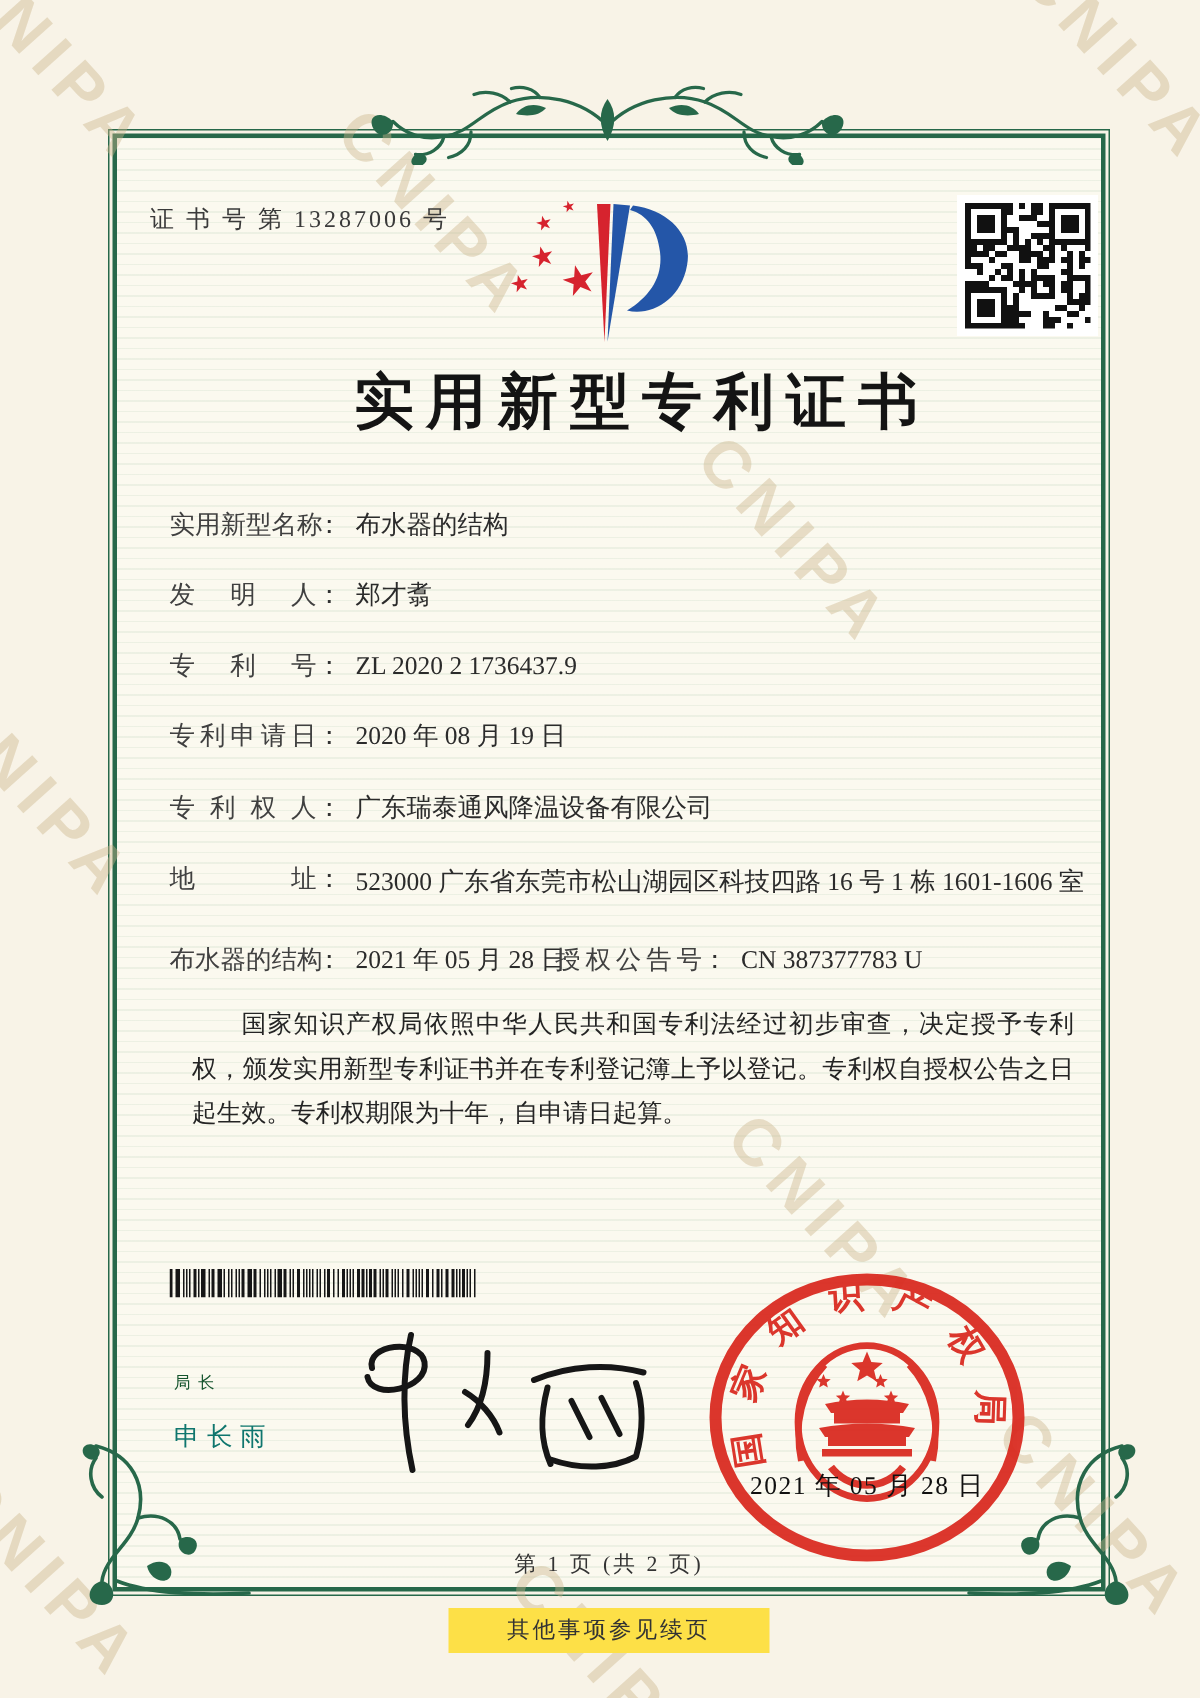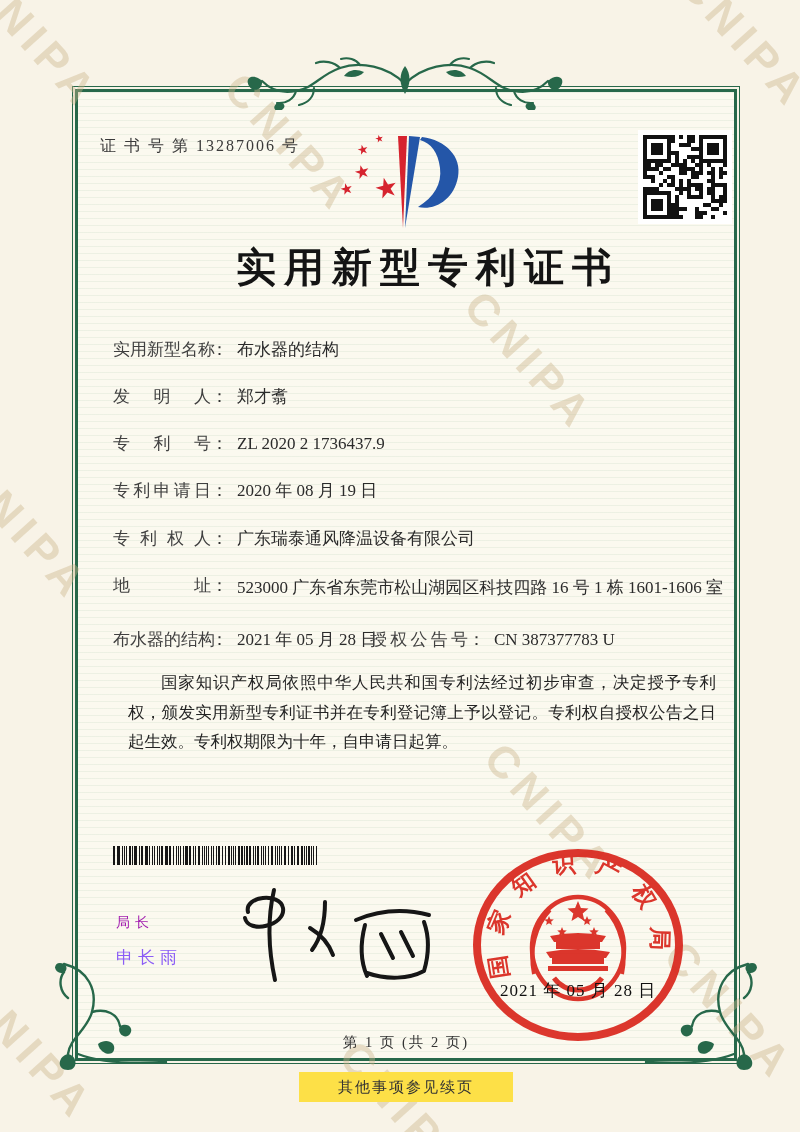--- a/index.html
+++ b/index.html
@@ -45,22 +45,22 @@
   .val{margin-left:9px;color:#2b2b2b;}
   .val.wrap{display:inline-block;white-space:normal;width:505px;vertical-align:top;line-height:28px;}
   .g2{position:absolute;left:257px;top:0;}
   
   .paras{left:112px;top:652px;width:620px;}
   .paras p{margin:16px;font-size:16.5px;line-height:29.5px;text-indent:2em;
     text-align:justify;color:#242424;}
   
   .barcode{left:113px;top:846px;width:208px;height:19px;}
   
-  .sig-title{left:116px;top:914px;font-size:14px;letter-spacing:5px;color:#a21caf;}
-  .sig-name{left:116px;top:946px;font-size:17px;letter-spacing:5px;color:#8b5cf6;}
+  .sig-title{left:116px;top:914px;font-size:11px;letter-spacing:5px;color:#14532d;}
+  .sig-name{left:116px;top:946px;font-size:17px;letter-spacing:5px;color:#0f766e;}
   .sig-hand{left:228px;top:882px;}
   
   .seal{left:470px;top:848px;z-index:3;}
   .seal-date{left:500px;top:979px;font-size:17px;letter-spacing:1px;color:#101010;z-index:4;}
   
   .pageind{left:0;top:1033px;width:812px;text-align:center;font-size:14.5px;
     letter-spacing:2px;color:#333;}
   .contnote{left:299px;top:1072px;width:214px;height:30px;background:#fde047;
     text-align:center;line-height:30px;font-size:15px;letter-spacing:2px;color:#333;z-index:2;}
   svg{display:block;}

